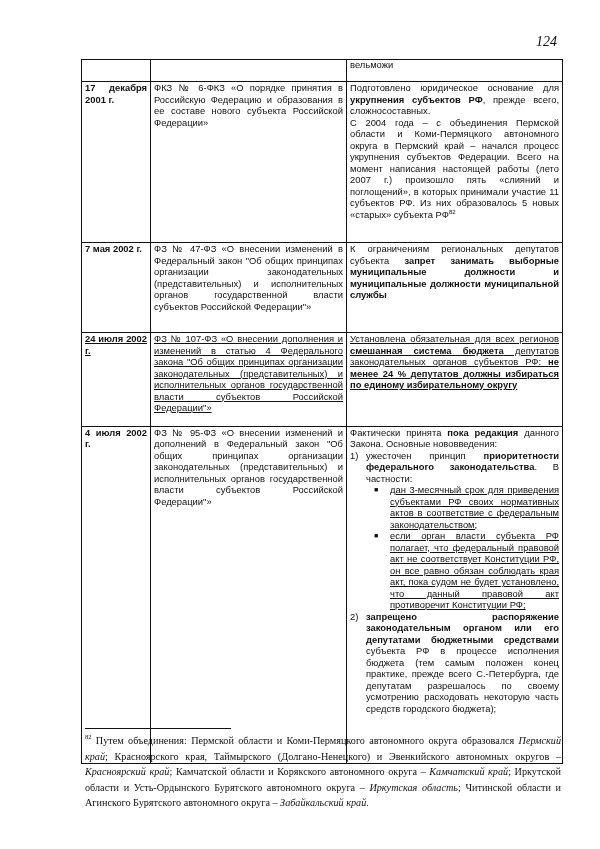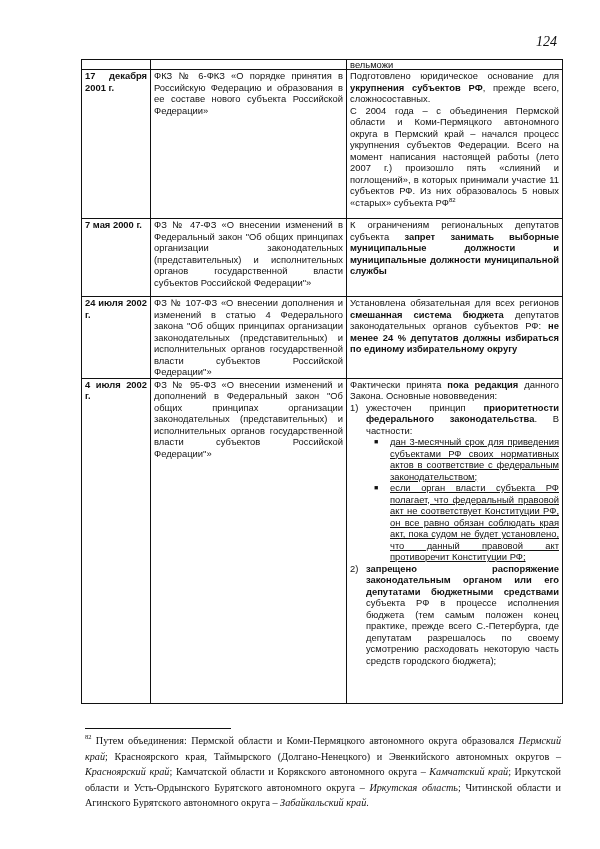--- a/index.html
+++ b/index.html
@@ -3,28 +3,28 @@
 <meta charset="utf-8">
 <style>
   html, body { margin:0; padding:0; background:#fff; }
   body { width:600px; height:849px; position:relative; overflow:hidden; color:#111; }
   .page-num { position:absolute; top:34px; right:43px; font-family:"Liberation Serif", serif; font-size:14px;font-style:italic; }
   table.main {
     position:absolute; left:81px; top:59px; width:481px;
     border-collapse:collapse; table-layout:fixed;
     font-family:"Liberation Sans", sans-serif; font-size:9.4px; line-height:11.5px;
   }
-  table.main td { border:1px solid #111; vertical-align:top; padding:0 3px 0 3px; text-align:justify; }
+  table.main td { border:1px solid #111; vertical-align:top; padding:0 3px 12px 3px; text-align:justify; }
   col.c1 { width:69px; } col.c2 { width:196px; } col.c3 { width:216px; }
   .date { font-weight:bold; text-align:justify; }
   b { font-weight:bold; }
   .row0 td { height:8px; line-height:9px; }
   .r1 td { height:148px; }
   .r2 td { height:77px; }
-  .r3 td { height:77px; }
+  .r3 td { height:77px;text-decoration:underline; }
   .r4 td { height:324px; }
   ol.num { margin:0; padding:0; list-style:none; }
   ol.num > li { position:relative; padding-left:16px; }
   ol.num > li .n { position:absolute; left:0; top:0; }
   ul.sq { margin:0; padding:0; list-style:none; }
   ul.sq > li { position:relative; padding-left:24px;text-decoration:underline; }
   ul.sq > li .bul { position:absolute; left:8px; top:0; font-size:7px; }
   .fn-rule { position:absolute; left:85px; top:728px; width:146px; border-top:1px solid #111; }
   .footnote {
     position:absolute; left:85px; top:733px; width:476px;
@@ -55,21 +55,21 @@
   <tr class="r1">
     <td class="date">17 декабря 2001 г.</td>
     <td>ФКЗ № 6-ФКЗ «О порядке принятия в Российскую Федерацию и образования в ее составе нового субъекта Российской Федерации»</td>
     <td>
       <div><span>Подготовлено юридическое основание для </span><b>укрупнения субъектов РФ</b><span>, прежде всего, сложносоставных.</span></div>
       <div><span>С 2004 года – с объединения Пермской области и Коми-Пермяцкого автономного округа в Пермский край – начался процесс укрупнения субъектов Федерации. Всего на момент написания настоящей работы (лето 2007 г.) произошло пять «слияний и поглощений», в которых принимали участие 11 субъектов РФ. Из них образовалось 5 новых «старых» субъекта РФ</span><sup class="ref">82</sup></div>
     </td>
   </tr>
 
   <tr class="r2">
-    <td class="date">7 мая 2000 г.</td>
+    <td class="date">7 мая 2002 г.</td>
     <td>ФЗ № 47-ФЗ «О внесении изменений в Федеральный закон "Об общих принципах организации законодательных (представительных) и исполнительных органов государственной власти субъектов Российской Федерации"»</td>
     <td><span>К ограничениям региональных депутатов субъекта </span><b>запрет занимать выборные муниципальные должности и муниципальные должности муниципальной службы</b></td>
   </tr>
 
   <tr class="r3">
     <td class="date">24 июля 2002 г.</td>
     <td>ФЗ № 107-ФЗ «О внесении дополнения и изменений в статью 4 Федерального закона "Об общих принципах организации законодательных (представительных) и исполнительных органов государственной власти субъектов Российской Федерации"»</td>
     <td><span>Установлена обязательная для всех регионов </span><b>смешанная система бюджета</b><span> депутатов законодательных органов субъектов РФ: </span><b>не менее 24 % депутатов должны избираться по единому избирательному округу</b></td>
   </tr>
 

